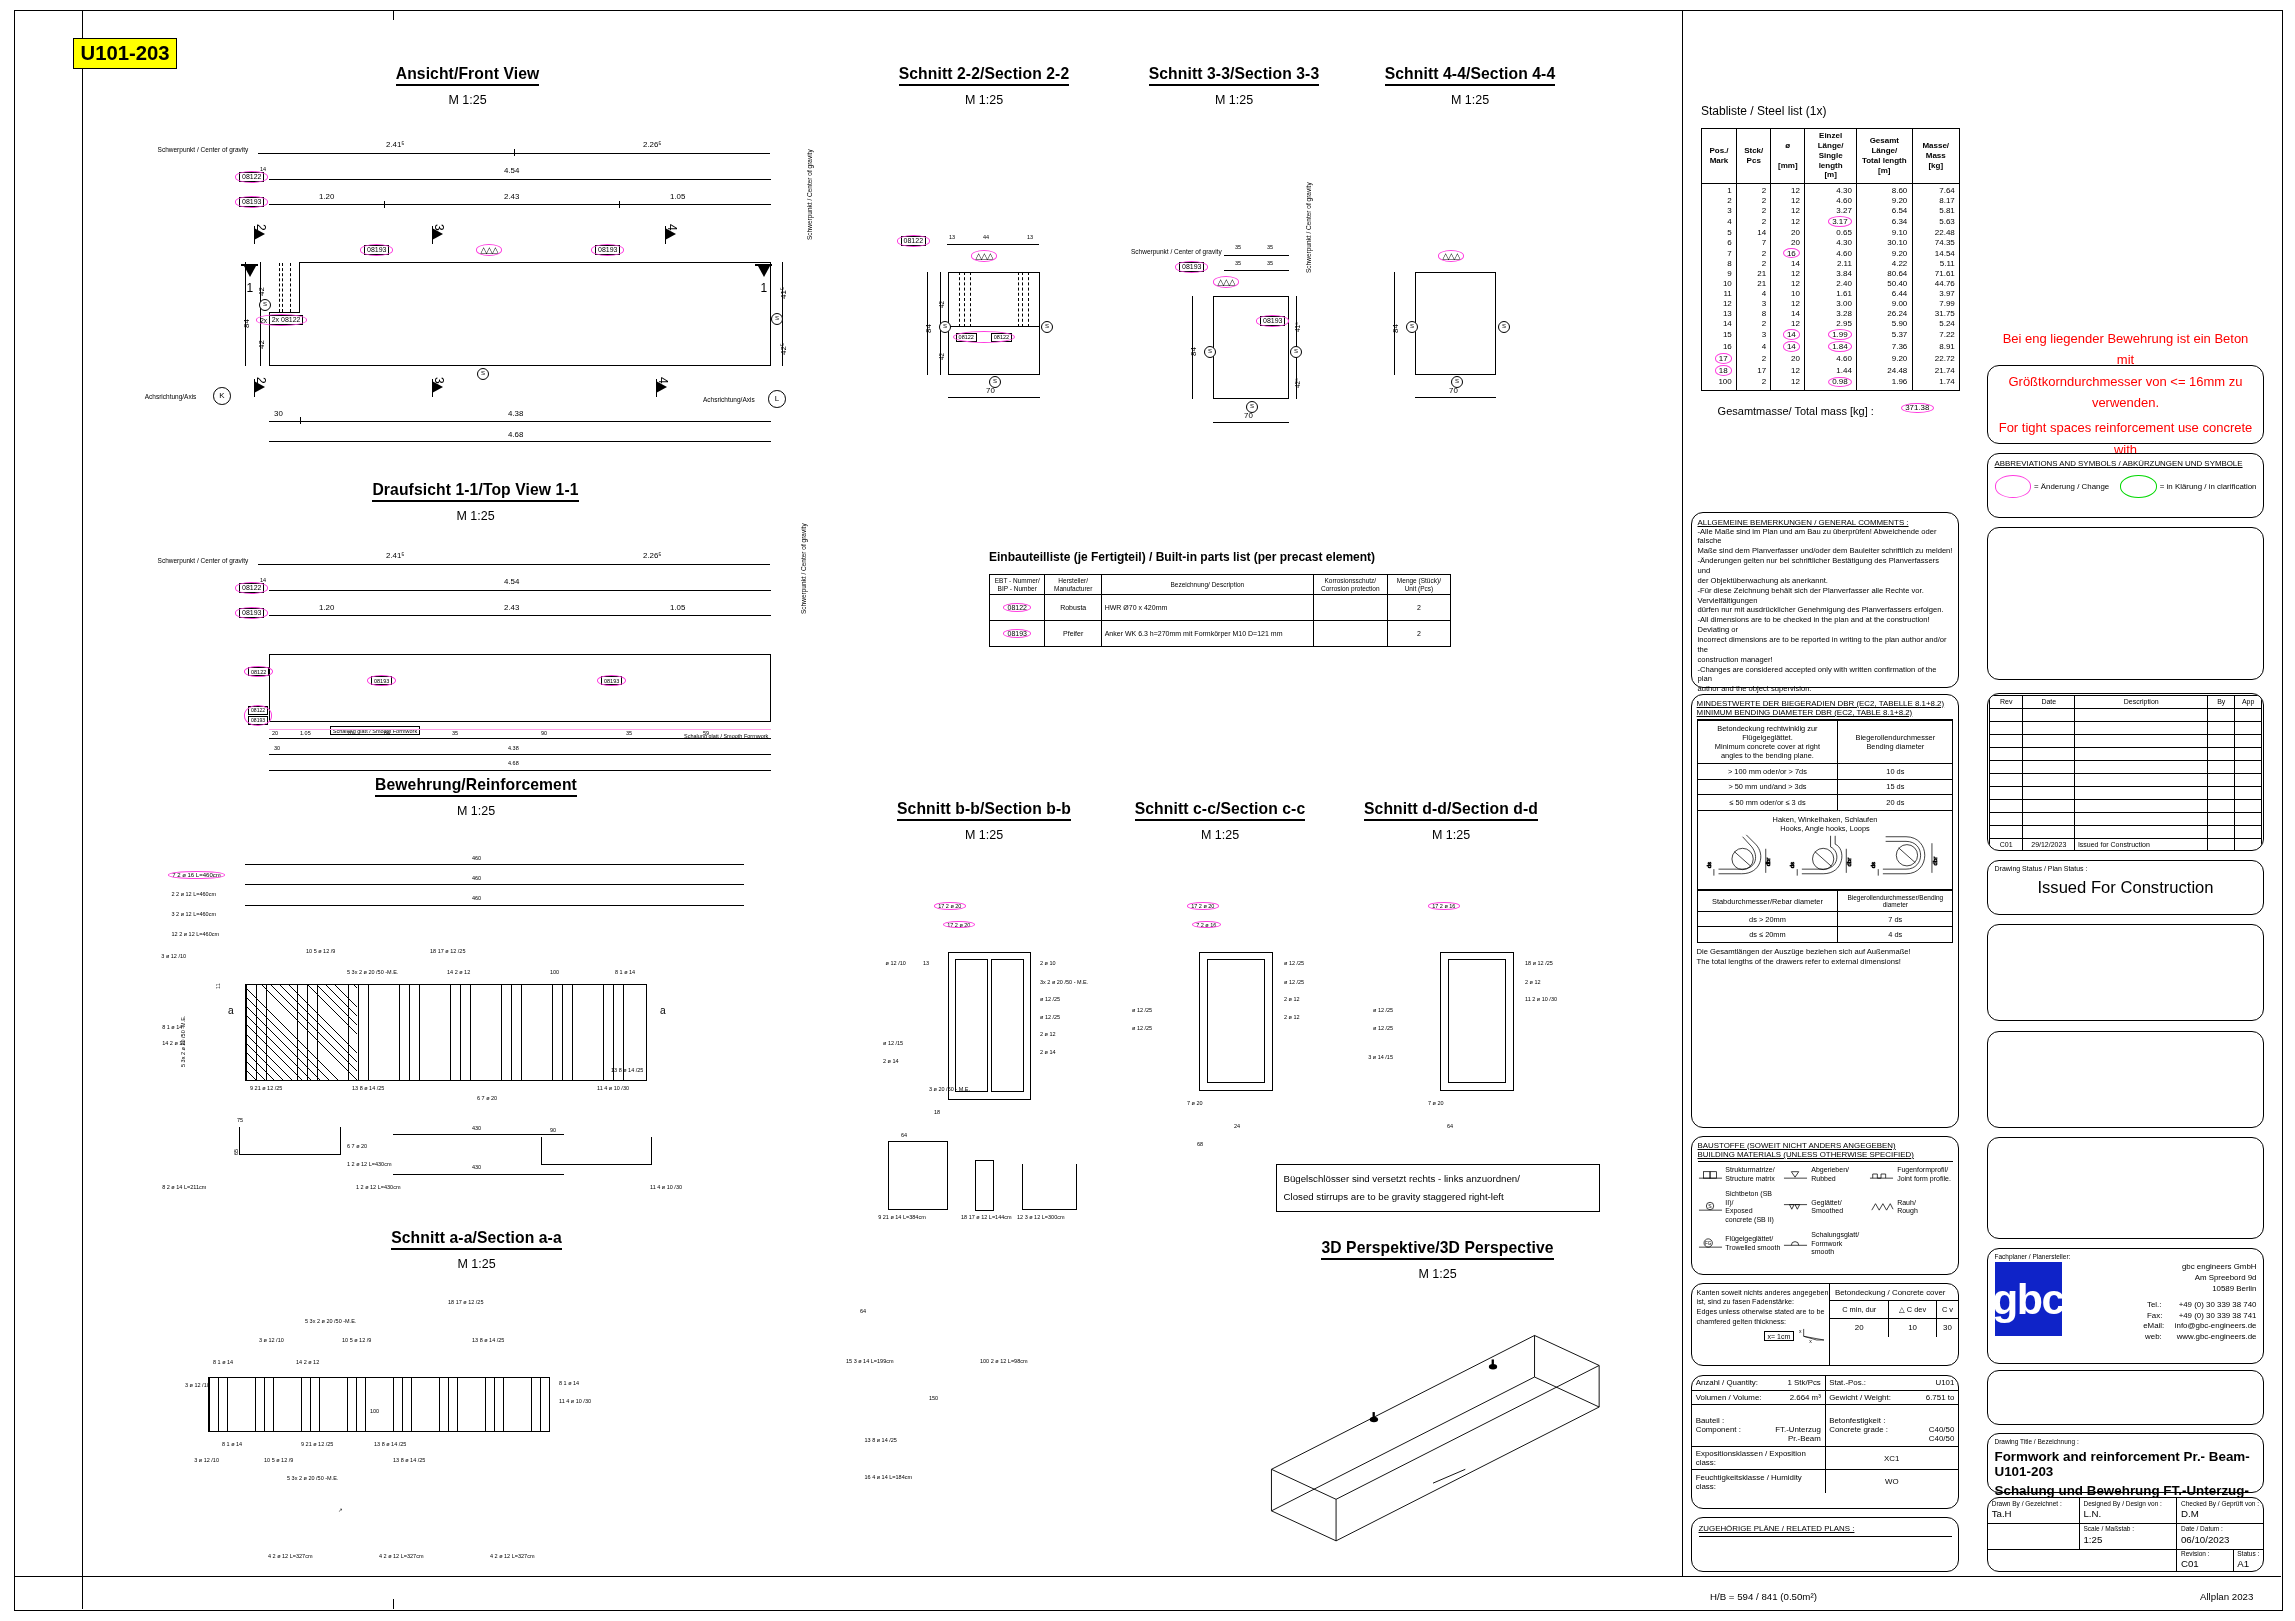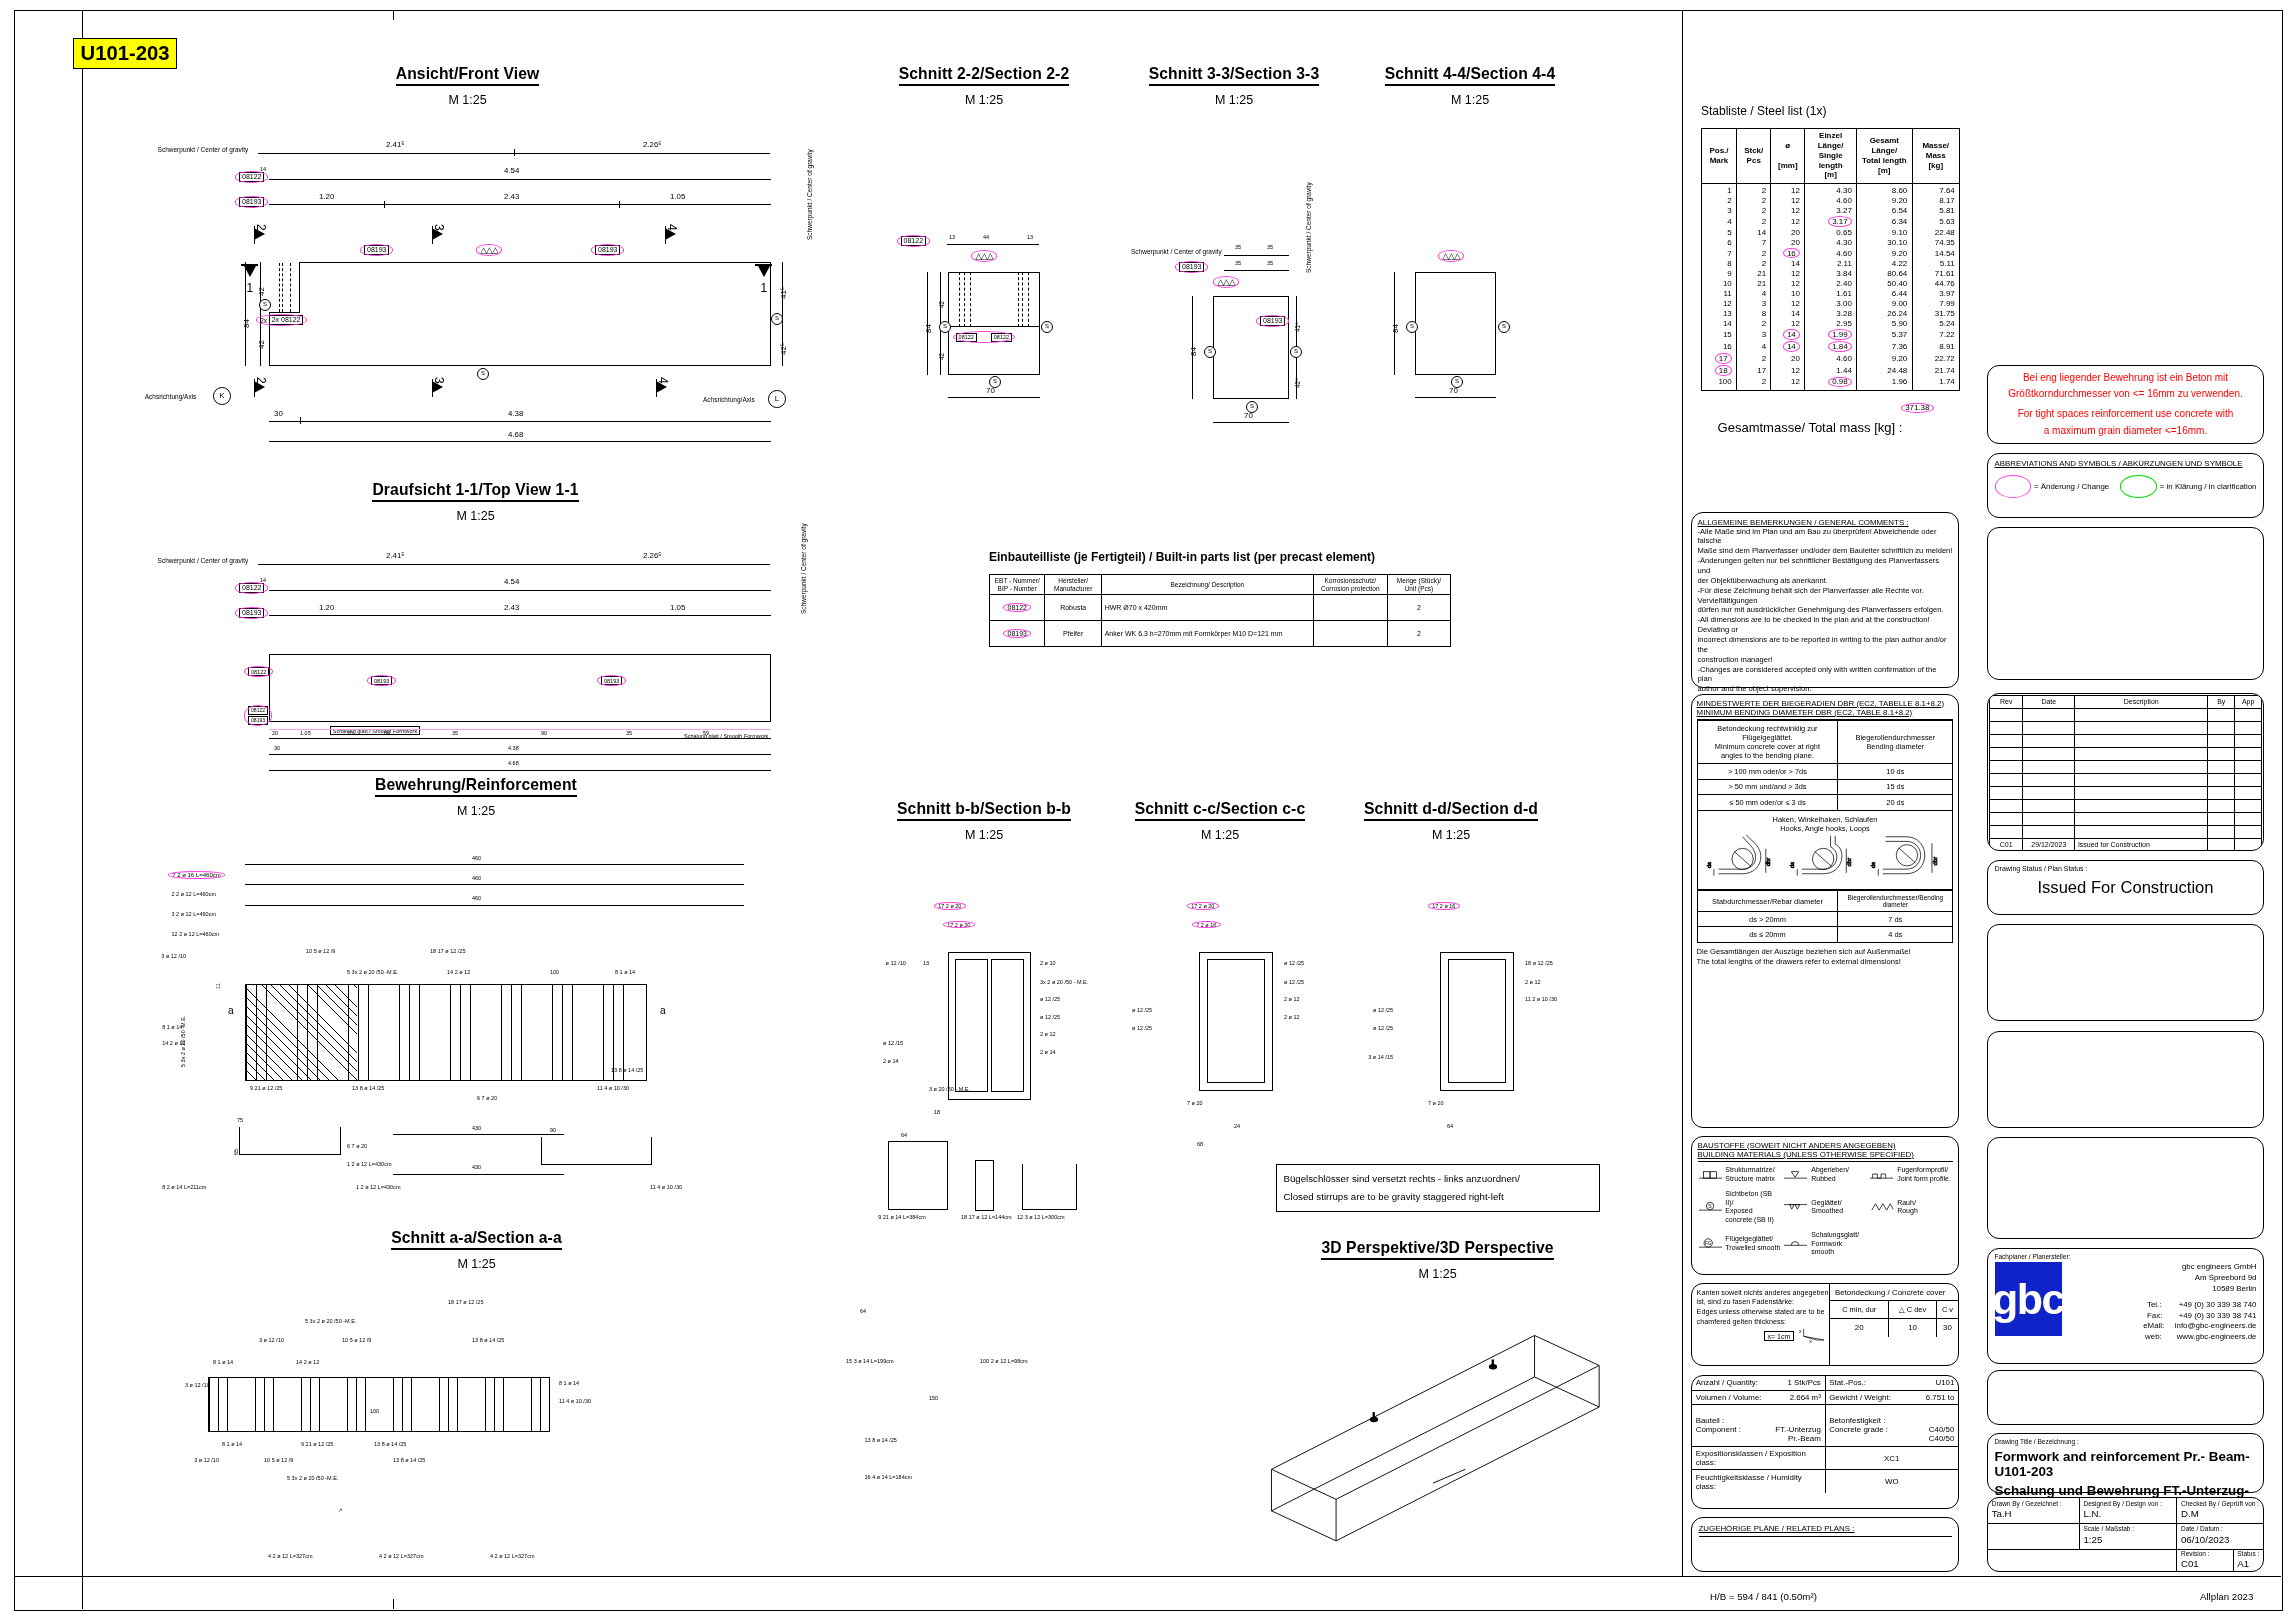--- a/index.html
+++ b/index.html
@@ -793,21 +793,21 @@
               <td data-name="steel-cell-pcs">2</td>
               <td data-name="steel-cell-dia">12</td>
               <td data-name="steel-cell-single"><span class="cloud" data-name="revision-cloud">0.98</span></td>
               <td data-name="steel-cell-total">1.96</td>
               <td data-name="steel-cell-mass">1.74</td>
             </tr>
           </tbody>
     </table>
     </div>
     <div style="margin-top:12px;position:relative;height:15.7px;" data-name="steel-total-row">
-      <span class="lbl" style="font-size:13px;position:absolute;left:16.6px;top:17px;" data-name="steel-total-label">Gesamtmasse/ Total mass [kg] :</span>
+      <span class="lbl" style="font-size:11px;position:absolute;left:16.6px;top:2px;" data-name="steel-total-label">Gesamtmasse/ Total mass [kg] :</span>
       <span class="cloud" style="position:absolute;left:200px;top:0;font-size:7.9px;" data-name="steel-total-value">371.38</span>
     </div>
   </div>
 
   <div class="rbox" style="left:1691px;top:512px;width:268px;height:176px;padding:4.6px 5.5px;" data-name="general-comments-box">
     <div class="hd" data-name="general-comments-title">ALLGEMEINE BEMERKUNGEN / GENERAL COMMENTS :</div>
     <div class="bd" id="gc-lines" data-name="general-comments-body">
         <div data-name="comment-line">-Alle Maße sind im Plan und am Bau zu überprüfen! Abweichende oder falsche</div>
         <div data-name="comment-line">Maße sind dem Planverfasser und/oder dem Bauleiter schriftlich zu melden!</div>
         <div data-name="comment-line">-Änderungen gelten nur bei schriftlicher Bestätigung des Planverfassers und</div>
@@ -1101,21 +1101,21 @@
     </tbody>
       </table>
   </div>
 
   <div class="rbox" style="left:1691px;top:1517px;width:268px;height:55px;padding:5.5px 6.5px;" data-name="related-plans-box">
     <div class="hd" data-name="related-plans-title">ZUGEHÖRIGE PLÄNE / RELATED PLANS :</div>
     <div style="border-top:0.5px solid #000;margin-top:3.7px;"></div>
   </div>
 
   <div class="rbox" style="left:1987px;top:365px;width:277px;height:79px;padding:5.5px 7.4px;display:flex;flex-direction:column;justify-content:center;align-items:center;" data-name="warning-note-box">
-    <div class="red" style="font-size:10px;line-height:1.65;text-align:center;">
+    <div class="red" style="font-size:13px;line-height:1.65;text-align:center;">
       <div data-name="warning-de-1">Bei eng liegender Bewehrung ist ein Beton mit</div>
       <div data-name="warning-de-2">Größtkorndurchmesser von &lt;= 16mm zu verwenden.</div>
       <div style="height:3.7px;"></div>
       <div data-name="warning-en-1">For tight spaces reinforcement use concrete with</div>
       <div data-name="warning-en-2">a maximum grain diameter &lt;=16mm.</div>
     </div>
   </div>
 
   <div class="rbox" style="left:1987px;top:453px;width:277px;height:65px;padding:4.6px 6.5px;" data-name="abbreviations-box">
     <div class="hd" data-name="abbreviations-title">ABBREVIATIONS AND SYMBOLS / ABKÜRZUNGEN UND SYMBOLE</div>

